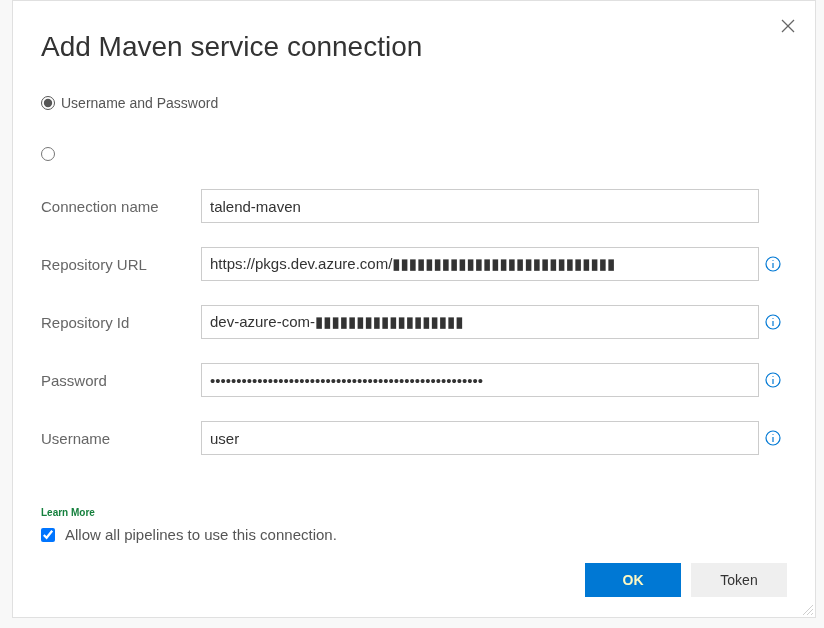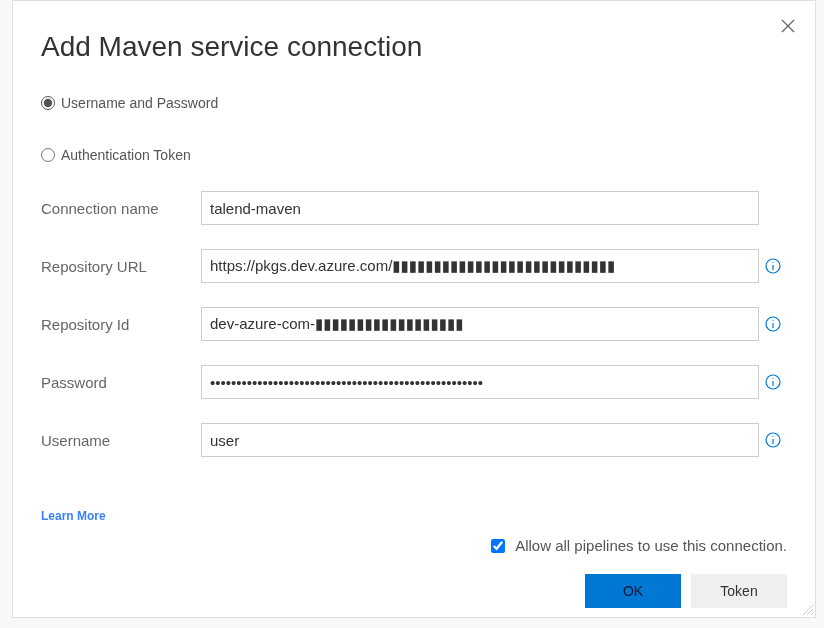--- a/index.html
+++ b/index.html
@@ -86,36 +86,35 @@
     .info-icon {
       width: 28px;
       display: flex;
       justify-content: center;
       color: #0078d4;
       flex-shrink: 0;
     }
     .info-icon svg { width: 16px; height: 16px; }
     .info-spacer { width: 28px; flex-shrink: 0; }
     .learn-more {
-      color: #3b82f6;
+      color: #15803d;
       font-weight: 600;
-      font-size: 12px;
+      font-size: 10px;
       text-decoration: none;
       margin-top: 28px;
-      margin-bottom: 14px;
+      margin-bottom: 8px;
       display: inline-block;
       cursor: pointer;
     }
     .checkbox-row {
       display: flex;
       align-items: center;
       gap: 10px;
       color: #555;
       font-size: 15px;
-      justify-content: flex-end;
     }
     .checkbox-row input[type="checkbox"] {
       width: 14px;
       height: 14px;
     }
     .spacer { flex: 1; }
     .button-row {
       display: flex;
       justify-content: flex-end;
       gap: 10px;
@@ -124,22 +123,22 @@
     .btn {
       min-width: 96px;
       height: 34px;
       border: none;
       font-size: 14px;
       cursor: pointer;
       font-family: inherit;
     }
     .btn-primary {
       background: #0078d4;
-      color: #0f172a;
-      font-weight: 400;
+      color: #fef9c3;
+      font-weight: 700;
     }
     .btn-secondary {
       background: #efefef;
       color: #333;
     }
     .resize-grip {
       position: absolute;
       right: 2px;
       bottom: 2px;
       width: 12px;
@@ -162,21 +161,20 @@
     </button>
   </div>
 
   <div class="radio-row">
     <label class="radio-item">
       <input type="radio" name="auth" checked="" style="">
       <span>Username and Password</span>
     </label>
     <label class="radio-item">
       <input type="radio" name="auth" style="">
-      <span>Authentication Token</span>
     </label>
   </div>
 
   <div class="form-row">
     <label class="form-label">Connection name</label>
     <input class="form-input" type="text" value="talend-maven" style="">
     <span class="info-spacer"></span>
   </div>
 
   <div class="form-row">

